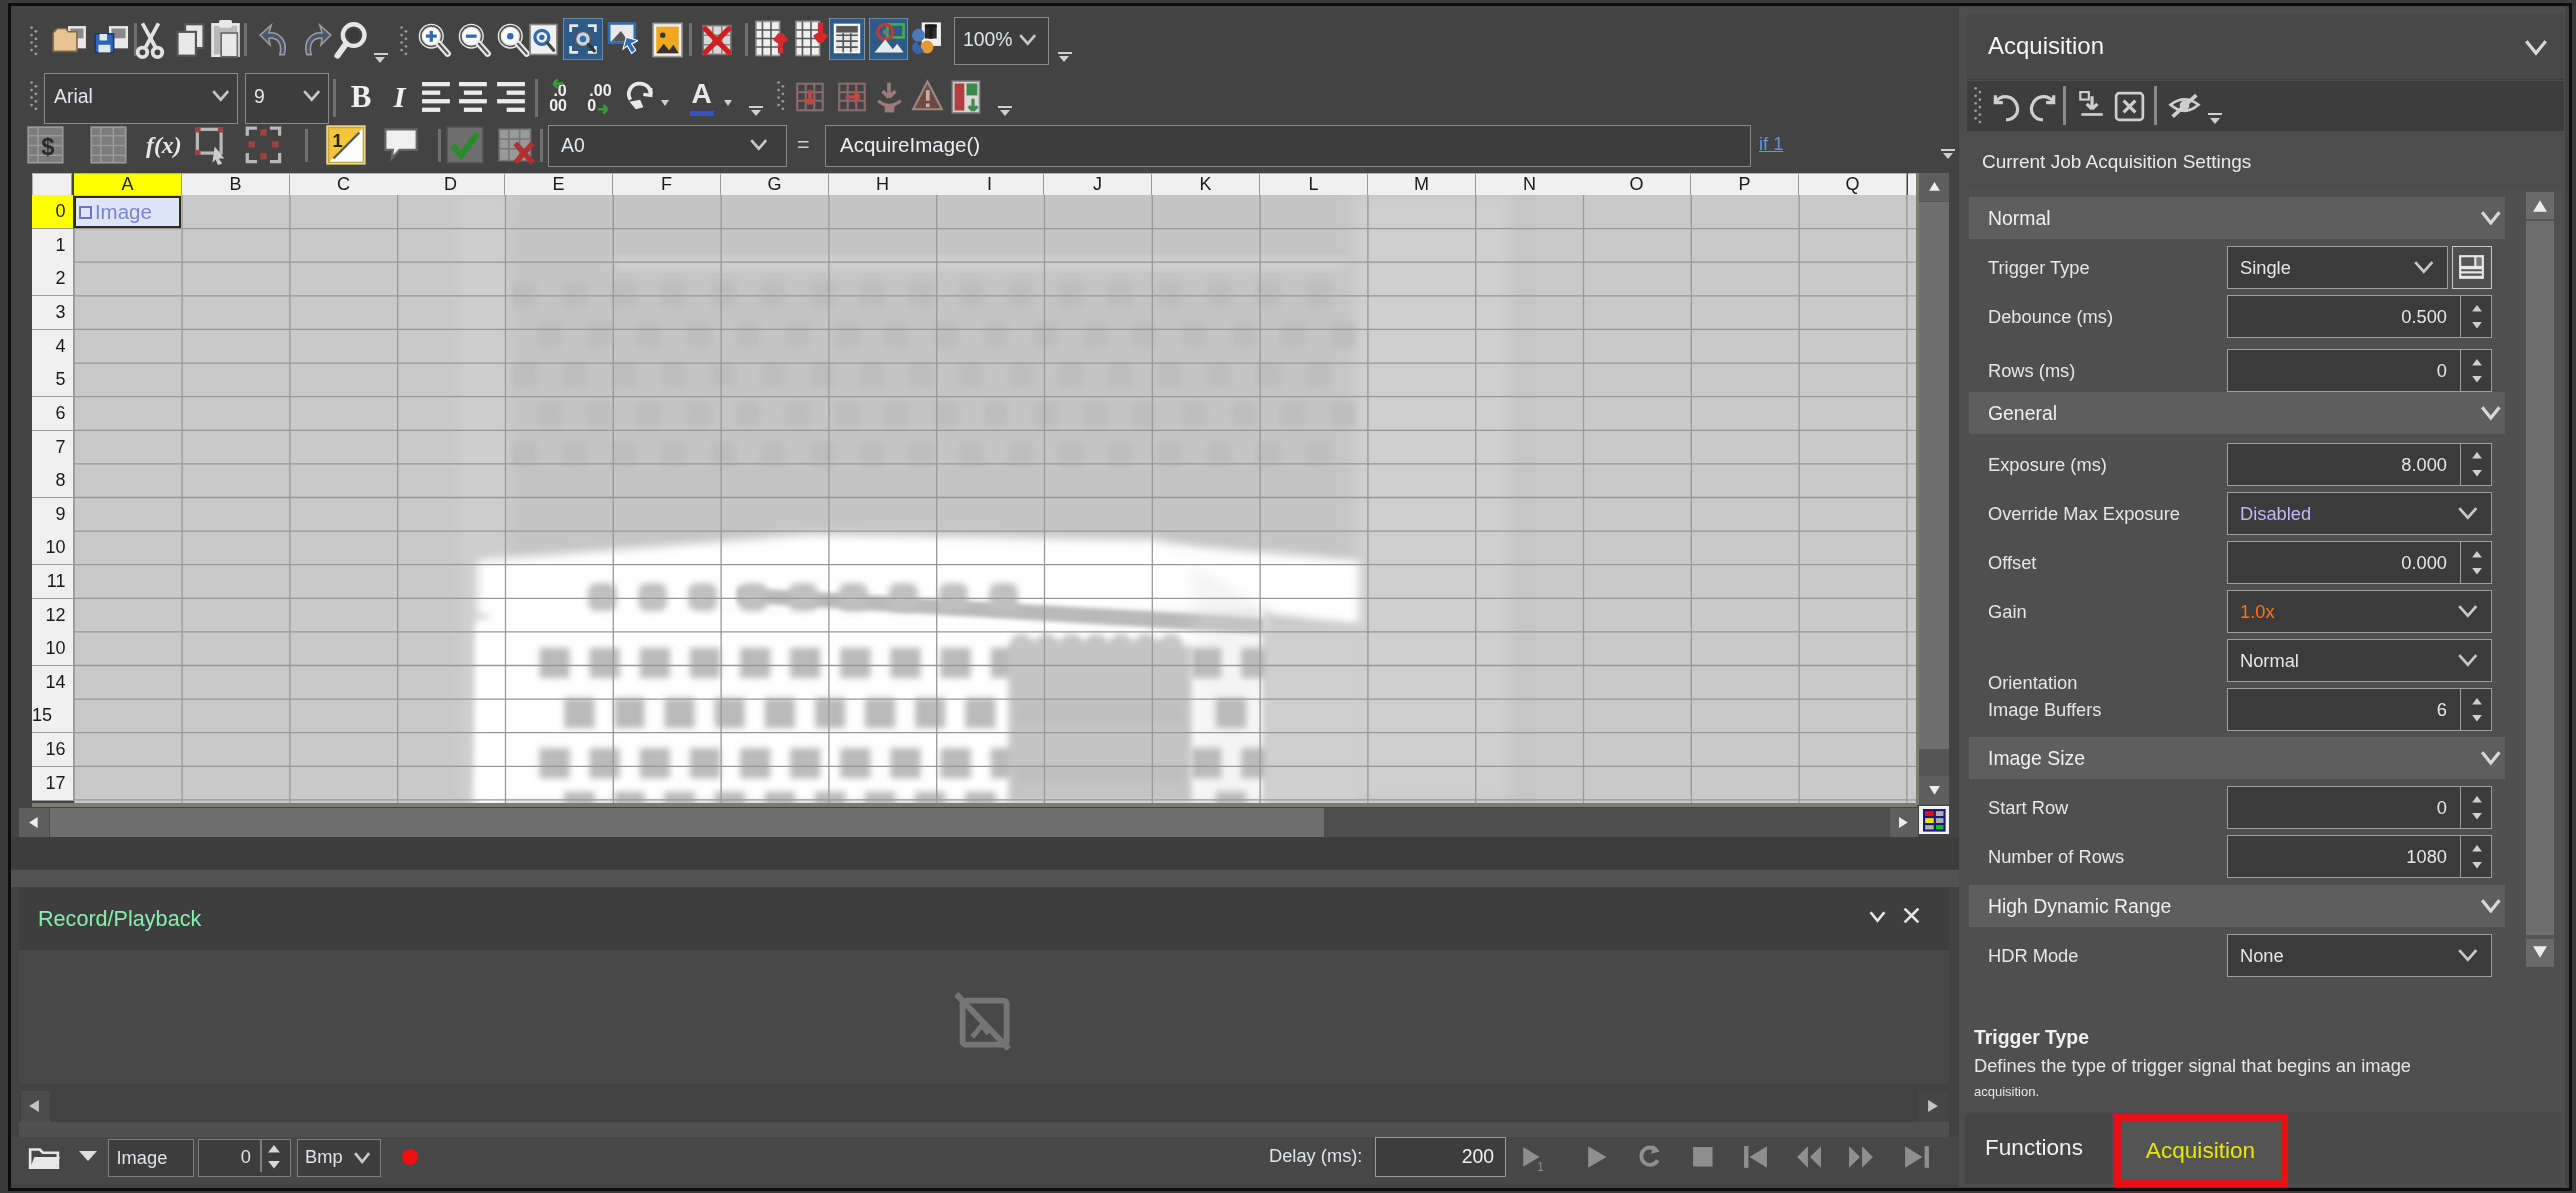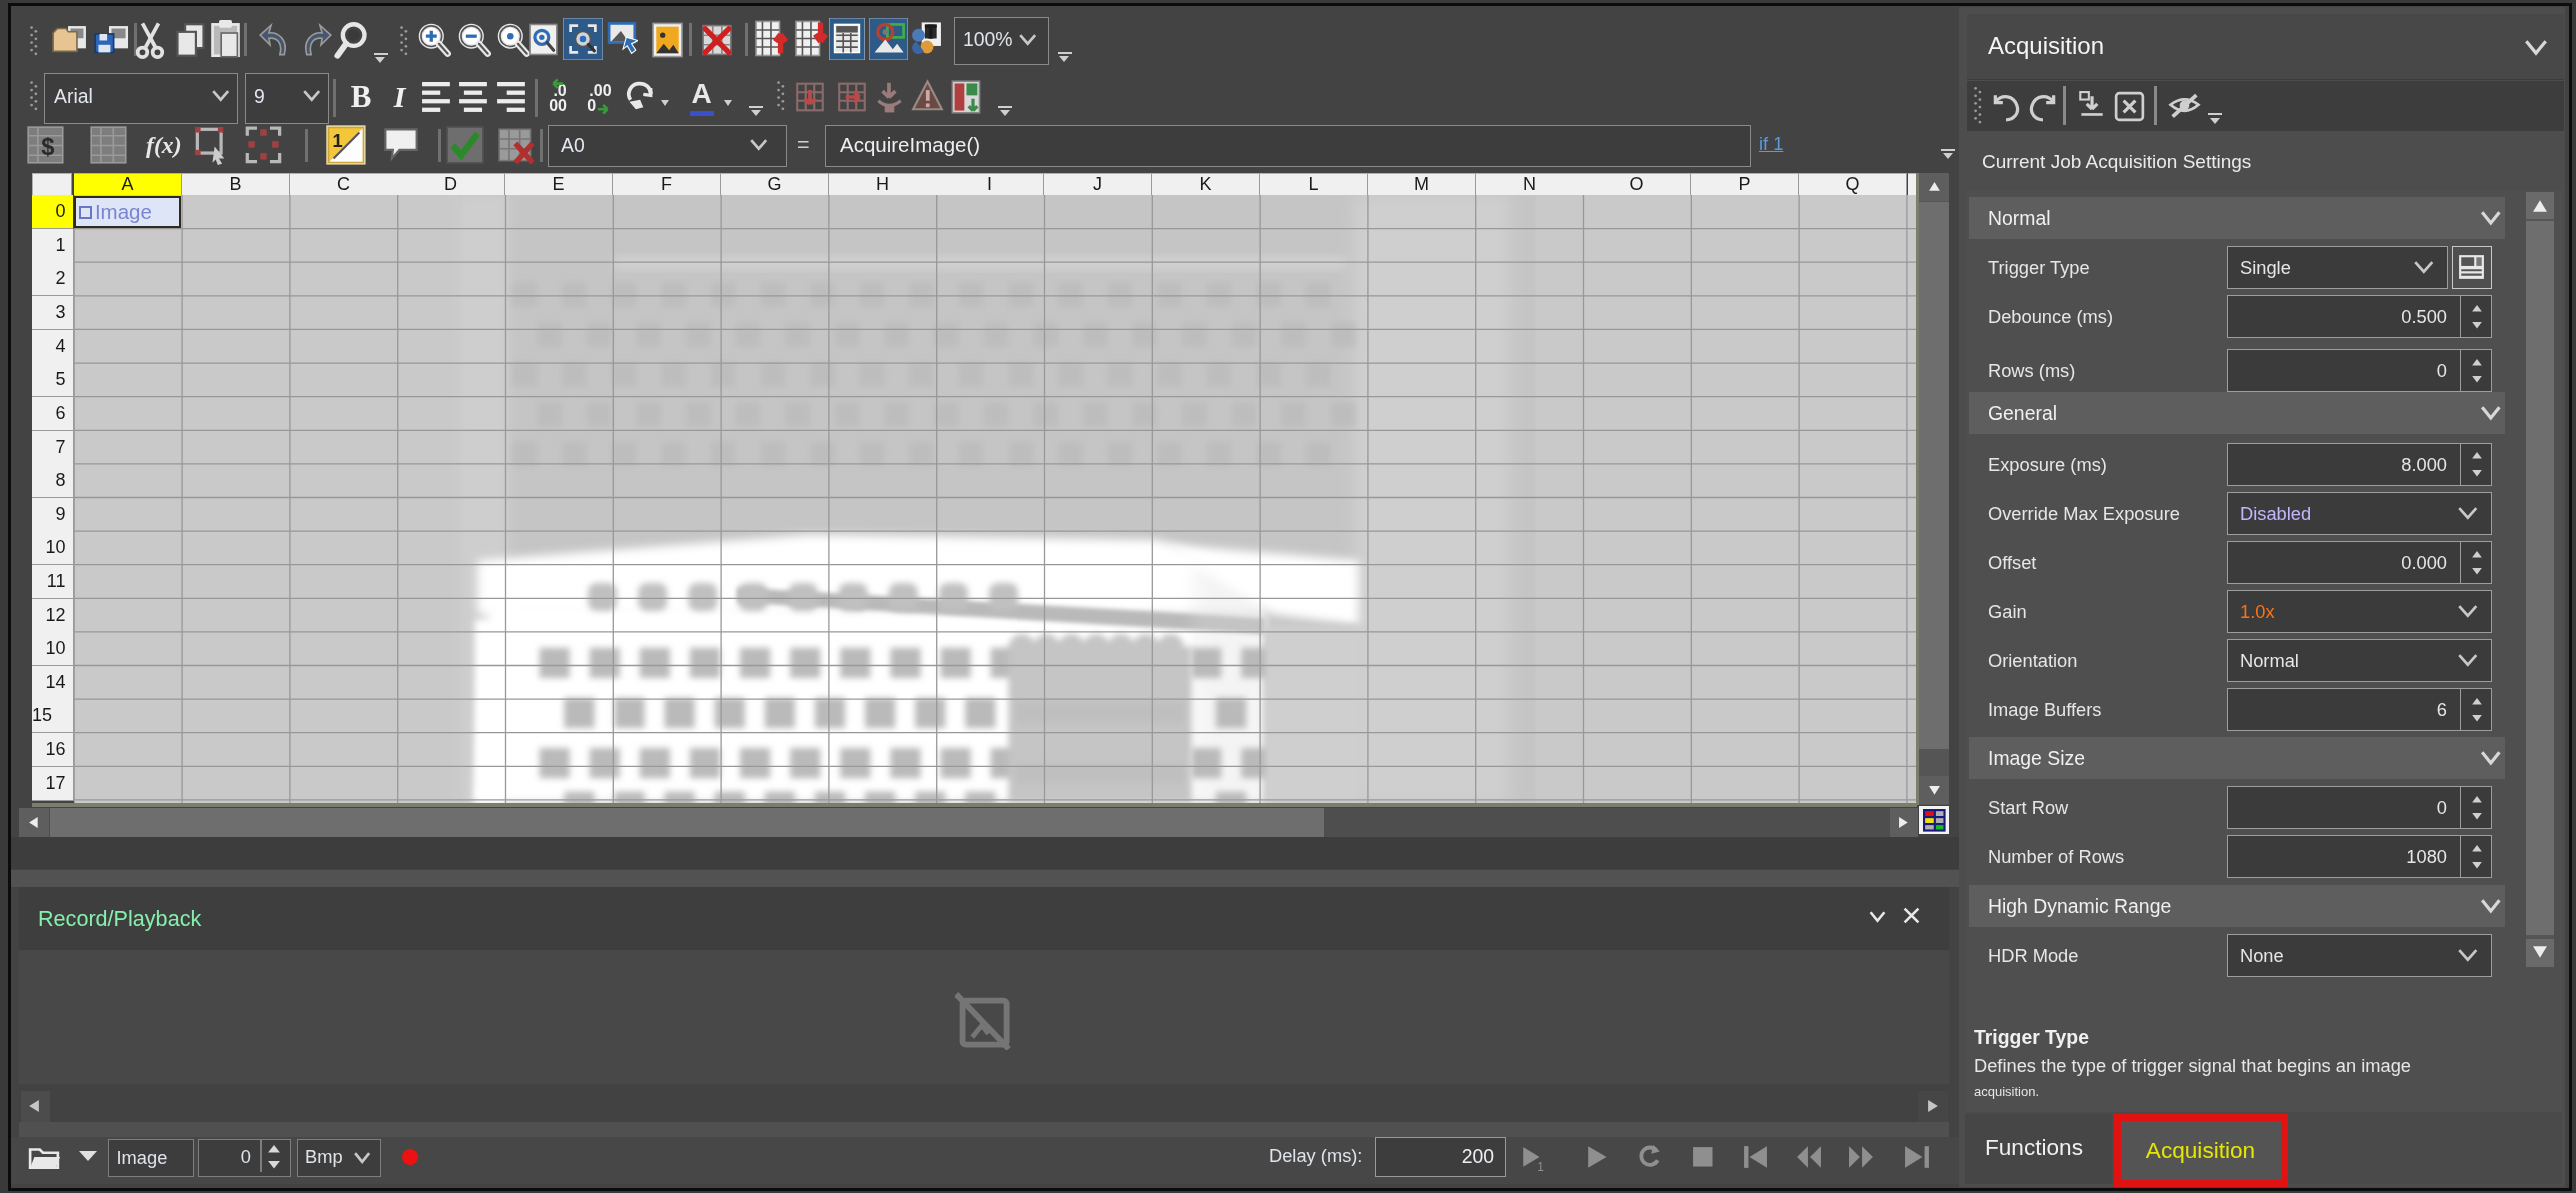--- a/index.html
+++ b/index.html
@@ -796,21 +796,21 @@
     </svg>
 <svg style="position:absolute;left:2471px;top:567px;" width="12" height="8.6" viewBox="0 0 22 16">
       <path d="M2 2 L20 2 L11 14 Z" fill="#cfcfcf"></path>
     </svg>
 <div style="position:absolute;left:1988px;top:590px;width:237px;height:43px;display:flex;align-items:center;justify-content:flex-start;font-size:18.3px;color:#e6e6e6;font-weight:400;">Gain</div>
 <div style="position:absolute;left:2227px;top:590px;width:265px;height:43px;background:#3b3b3b;border:1.1px solid #9e9e9e;box-sizing:border-box;"></div>
 <div style="position:absolute;left:2240px;top:590px;width:162px;height:43px;display:flex;align-items:center;justify-content:flex-start;font-size:18.3px;color:#f97316;font-weight:400;">1.0x</div>
 <svg style="position:absolute;left:2457px;top:604px;" width="21.6" height="16" viewBox="0 0 40 30">
       <path d="M4 4 L20 22 L36 4" stroke="#c8c8c8" stroke-width="5" fill="none"></path>
     </svg>
-<div style="position:absolute;left:1988px;top:639px;width:237px;height:43px;display:flex;align-items:center;justify-content:flex-start;font-size:18.3px;color:#e6e6e6;font-weight:400;">Orientation</div>
+<div style="position:absolute;left:1988px;top:661px;width:237px;height:43px;display:flex;align-items:center;justify-content:flex-start;font-size:18.3px;color:#e6e6e6;font-weight:400;">Orientation</div>
 <div style="position:absolute;left:2227px;top:639px;width:265px;height:43px;background:#3b3b3b;border:1.1px solid #9e9e9e;box-sizing:border-box;"></div>
 <div style="position:absolute;left:2240px;top:639px;width:162px;height:43px;display:flex;align-items:center;justify-content:flex-start;font-size:18.3px;color:#e6e6e6;font-weight:400;">Normal</div>
 <svg style="position:absolute;left:2457px;top:653px;" width="21.6" height="16" viewBox="0 0 40 30">
       <path d="M4 4 L20 22 L36 4" stroke="#c8c8c8" stroke-width="5" fill="none"></path>
     </svg>
 <div style="position:absolute;left:1988px;top:688px;width:237px;height:43px;display:flex;align-items:center;justify-content:flex-start;font-size:18.3px;color:#e6e6e6;font-weight:400;">Image Buffers</div>
 <div style="position:absolute;left:2227px;top:688px;width:234px;height:43px;background:#3b3b3b;border:1.1px solid #9e9e9e;box-sizing:border-box;"></div>
 <div style="position:absolute;left:2237px;top:688px;width:210px;height:43px;display:flex;align-items:center;justify-content:flex-end;font-size:18.3px;color:#e6e6e6;font-weight:400;">6</div>
 <div style="position:absolute;left:2461px;top:688px;width:31px;height:43px;background:#3b3b3b;border:1.1px solid #9e9e9e;border-left:none;box-sizing:border-box;"></div>
 <svg style="position:absolute;left:2471px;top:697px;" width="12" height="8.6" viewBox="0 0 22 16">

